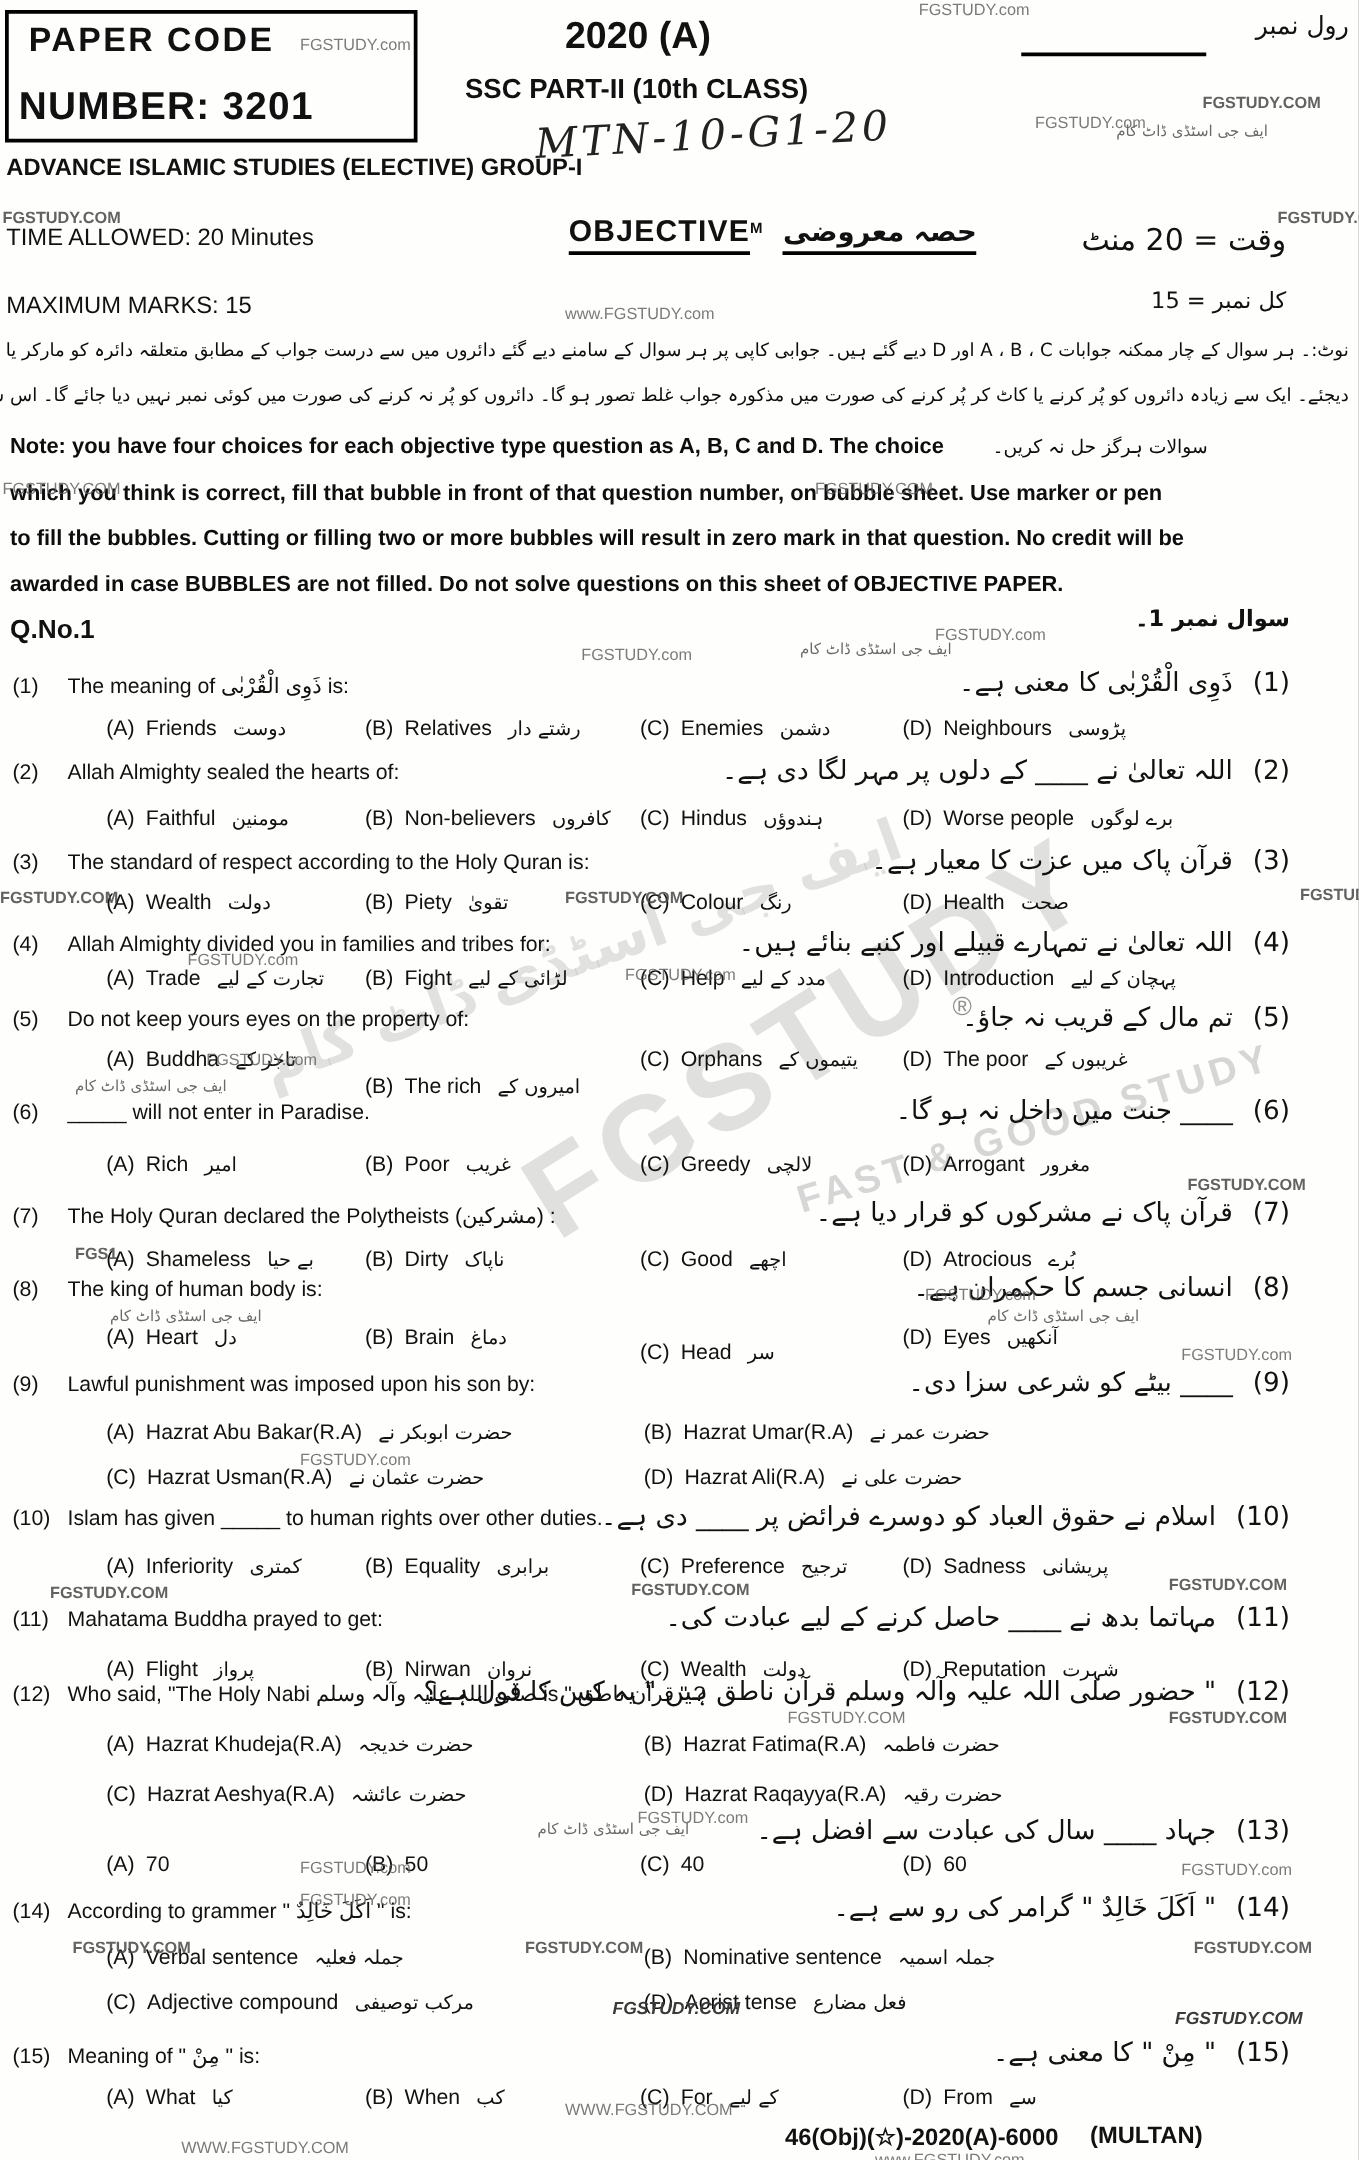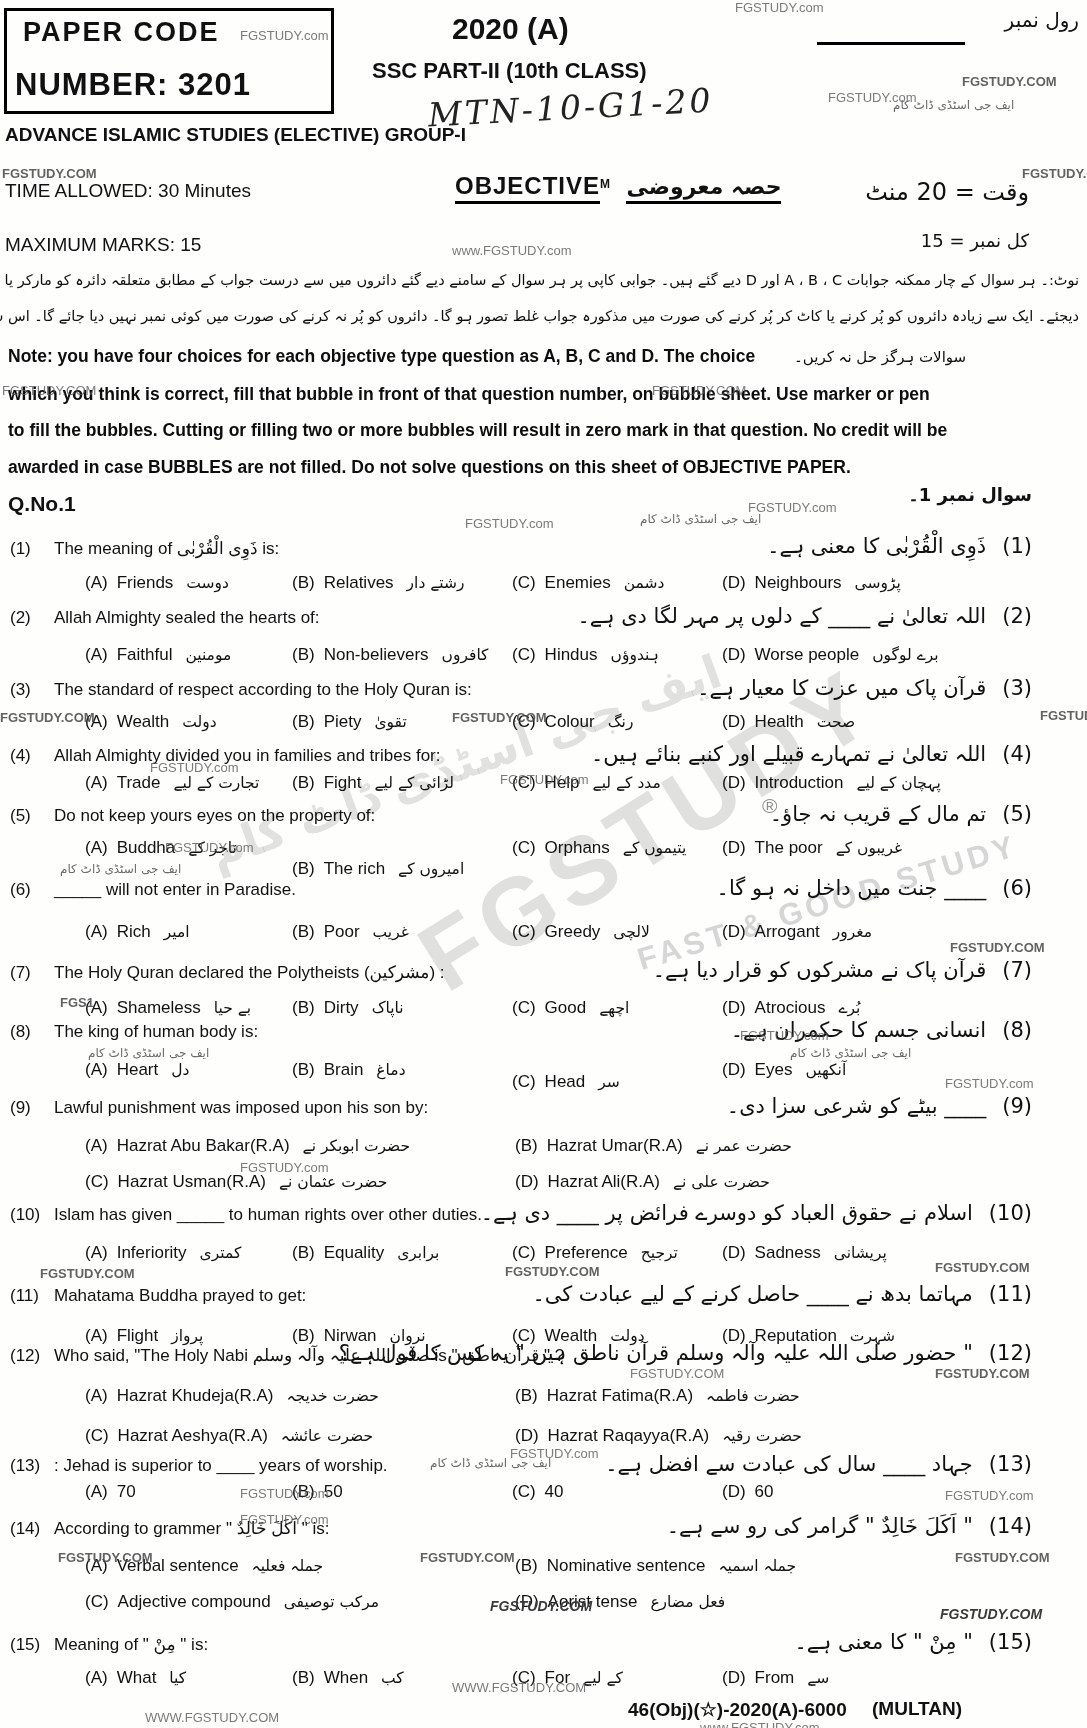--- a/index.html
+++ b/index.html
@@ -69,21 +69,21 @@
   <div class="code-box">
     <div class="code-label">PAPER  CODE</div>
     <div class="code-number">NUMBER: 3201</div>
   </div>
   <div class="abs year">2020 (A)</div>
   <div class="abs class-line">SSC  PART-II  (10th  CLASS)</div>
   <div class="abs handwritten">MTN-10-G1-20</div>
   <div class="abs roll-label ur">رول نمبر</div>
   <div class="roll-line"></div>
   <div class="abs subject-en">ADVANCE ISLAMIC STUDIES  (ELECTIVE)  GROUP-I</div>
-  <div class="abs time-allowed">TIME ALLOWED: 30 Minutes</div>
+  <div class="abs time-allowed">TIME ALLOWED: 20 Minutes</div>
   <div class="abs objective-wrap">
     <span class="objective-en">OBJECTIVE</span><span class="objective-sup">M</span>
     <span class="objective-ur ur">حصہ معروضی</span>
   </div>
   <div class="abs time-ur ur">وقت = 20 منٹ</div>
   <div class="abs max-marks">MAXIMUM MARKS: 15</div>
   <div class="abs marks-ur ur">کل نمبر = 15</div>
 
   <div class="abs note-ur ur" style="top:272px">نوٹ:۔ ہر سوال کے چار ممکنہ جوابات A ، B ، C اور D دیے گئے ہیں۔ جوابی کاپی پر ہر سوال کے سامنے دیے گئے دائروں میں سے درست جواب کے مطابق متعلقہ دائرہ کو مارکر یا پین سے بھر</div>
   <div class="abs note-ur ur" style="top:308px">دیجئے۔ ایک سے زیادہ دائروں کو پُر کرنے یا کاٹ کر پُر کرنے کی صورت میں مذکورہ جواب غلط تصور ہو گا۔ دائروں کو پُر نہ کرنے کی صورت میں کوئی نمبر نہیں دیا جائے گا۔ اس سوالیہ پرچہ پر</div>
@@ -171,21 +171,20 @@
     <div class="opt" style="top: 1326px; left: 85px;"><span class="opt-label">(A)</span><span class="opt-en">Flight</span><span class="opt-ur ur">پرواز</span></div>
     <div class="opt" style="top: 1326px; left: 292px;"><span class="opt-label">(B)</span><span class="opt-en">Nirwan</span><span class="opt-ur ur">نروان</span></div>
     <div class="opt" style="top: 1326px; left: 512px;"><span class="opt-label">(C)</span><span class="opt-en">Wealth</span><span class="opt-ur ur">دولت</span></div>
     <div class="opt" style="top: 1326px; left: 722px;"><span class="opt-label">(D)</span><span class="opt-en">Reputation</span><span class="opt-ur ur">شہرت</span></div>
     <div class="q-en" style="top: 1345px;"><span class="q-num">(12)</span><span class="q-text">Who said, "The Holy Nabi صلی اللہ علیہ وآلہ وسلم is " قرآن ناطق "      ?</span></div>
     <div class="q-ur" style="top: 1341px;"><span class="q-num">(12)</span><span class="q-text-ur">" حضور صلی اللہ علیہ وآلہ وسلم قرآن ناطق ہیں " یہ کس کا قول ہے؟</span></div>
     <div class="opt" style="top: 1386px; left: 85px;"><span class="opt-label">(A)</span><span class="opt-en">Hazrat Khudeja(R.A)</span><span class="opt-ur ur">حضرت خدیجہ</span></div>
     <div class="opt" style="top: 1386px; left: 515px;"><span class="opt-label">(B)</span><span class="opt-en">Hazrat Fatima(R.A)</span><span class="opt-ur ur">حضرت فاطمہ</span></div>
     <div class="opt" style="top: 1426px; left: 85px;"><span class="opt-label">(C)</span><span class="opt-en">Hazrat Aeshya(R.A)</span><span class="opt-ur ur">حضرت عائشہ</span></div>
     <div class="opt" style="top: 1426px; left: 515px;"><span class="opt-label">(D)</span><span class="opt-en">Hazrat Raqayya(R.A)</span><span class="opt-ur ur">حضرت رقیہ</span></div>
-    <div class="q-en" style="top: 1456px;"><span class="q-num">(13)</span><span class="q-text">: Jehad is superior to ____ years of worship.</span></div>
     <div class="q-ur" style="top: 1452px;"><span class="q-num">(13)</span><span class="q-text-ur">جہاد ____ سال کی عبادت سے افضل ہے۔</span></div>
     <div class="opt" style="top: 1482px; left: 85px;"><span class="opt-label">(A)</span><span class="opt-en">70</span></div>
     <div class="opt" style="top: 1482px; left: 292px;"><span class="opt-label">(B)</span><span class="opt-en">50</span></div>
     <div class="opt" style="top: 1482px; left: 512px;"><span class="opt-label">(C)</span><span class="opt-en">40</span></div>
     <div class="opt" style="top: 1482px; left: 722px;"><span class="opt-label">(D)</span><span class="opt-en">60</span></div>
     <div class="q-en" style="top: 1518px;"><span class="q-num">(14)</span><span class="q-text">According to grammer  " اَکَلَ خَالِدٌ "  is:</span></div>
     <div class="q-ur" style="top: 1514px;"><span class="q-num">(14)</span><span class="q-text-ur">" اَکَلَ خَالِدٌ "  گرامر کی رو سے ہے۔</span></div>
     <div class="opt" style="top: 1556px; left: 85px;"><span class="opt-label">(A)</span><span class="opt-en">Verbal sentence</span><span class="opt-ur ur">جملہ فعلیہ</span></div>
     <div class="opt" style="top: 1556px; left: 515px;"><span class="opt-label">(B)</span><span class="opt-en">Nominative sentence</span><span class="opt-ur ur">جملہ اسمیہ</span></div>
     <div class="opt" style="top: 1592px; left: 85px;"><span class="opt-label">(C)</span><span class="opt-en">Adjective compound</span><span class="opt-ur ur">مرکب توصیفی</span></div>

